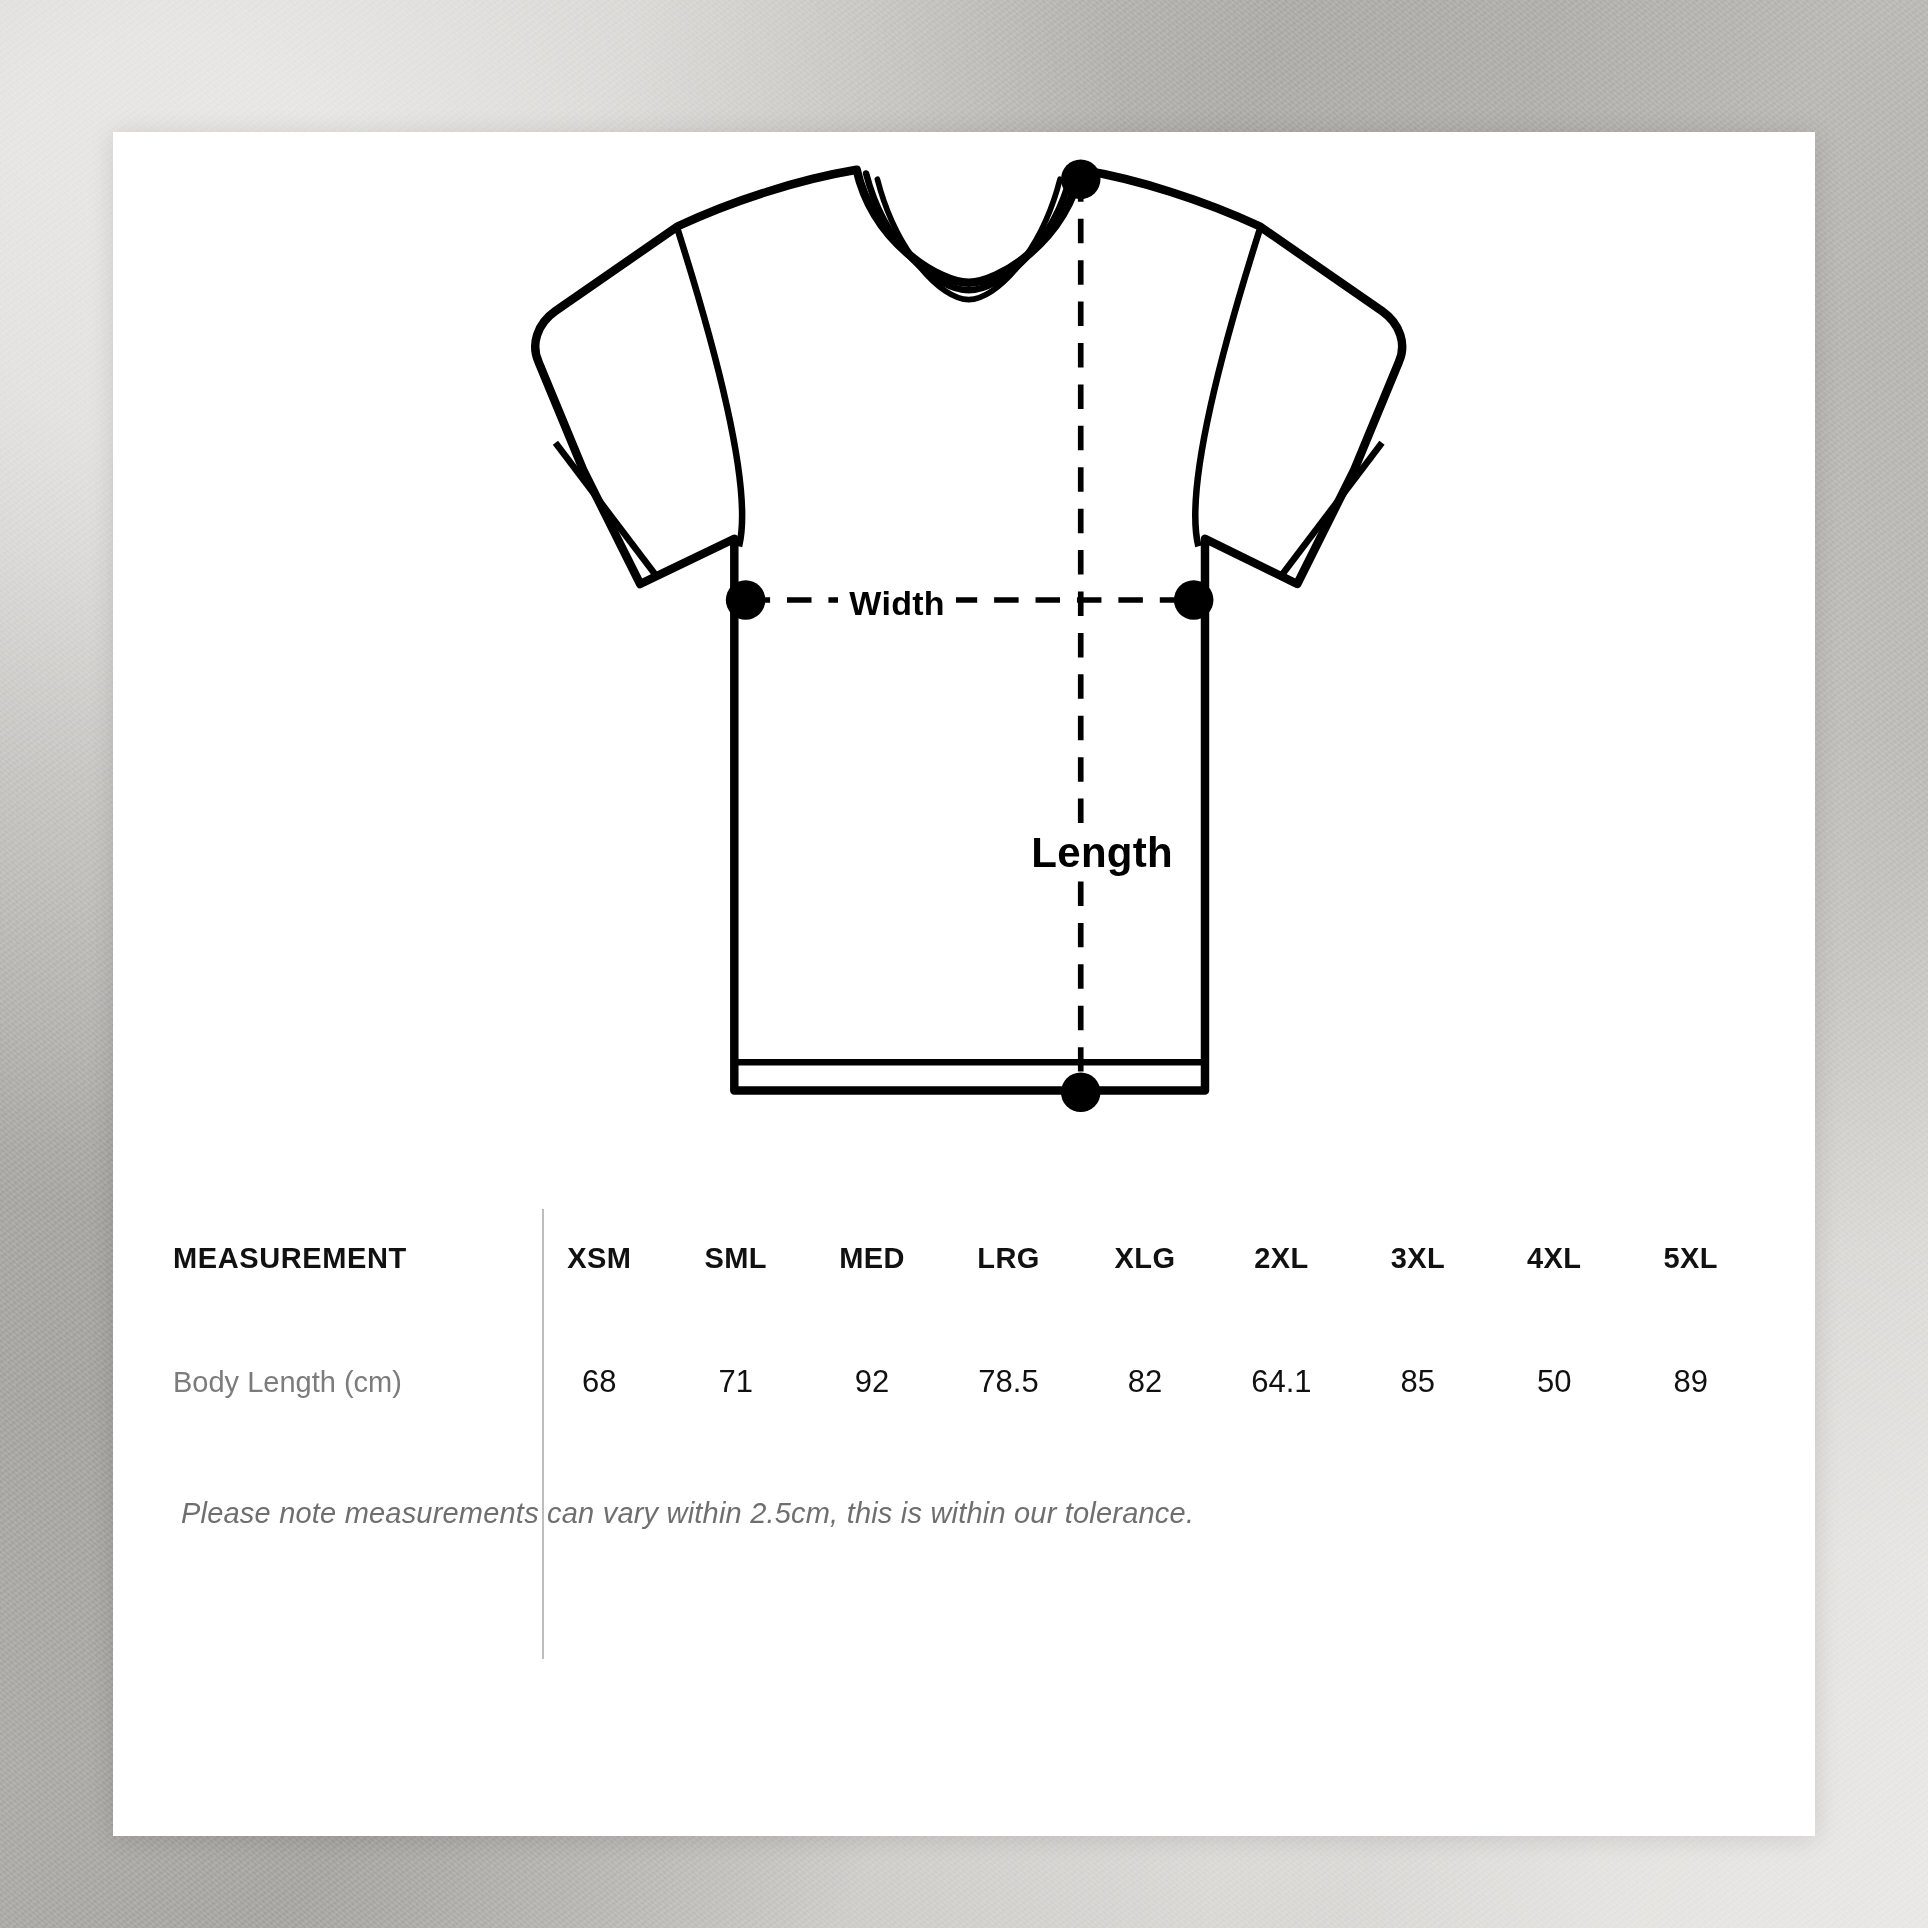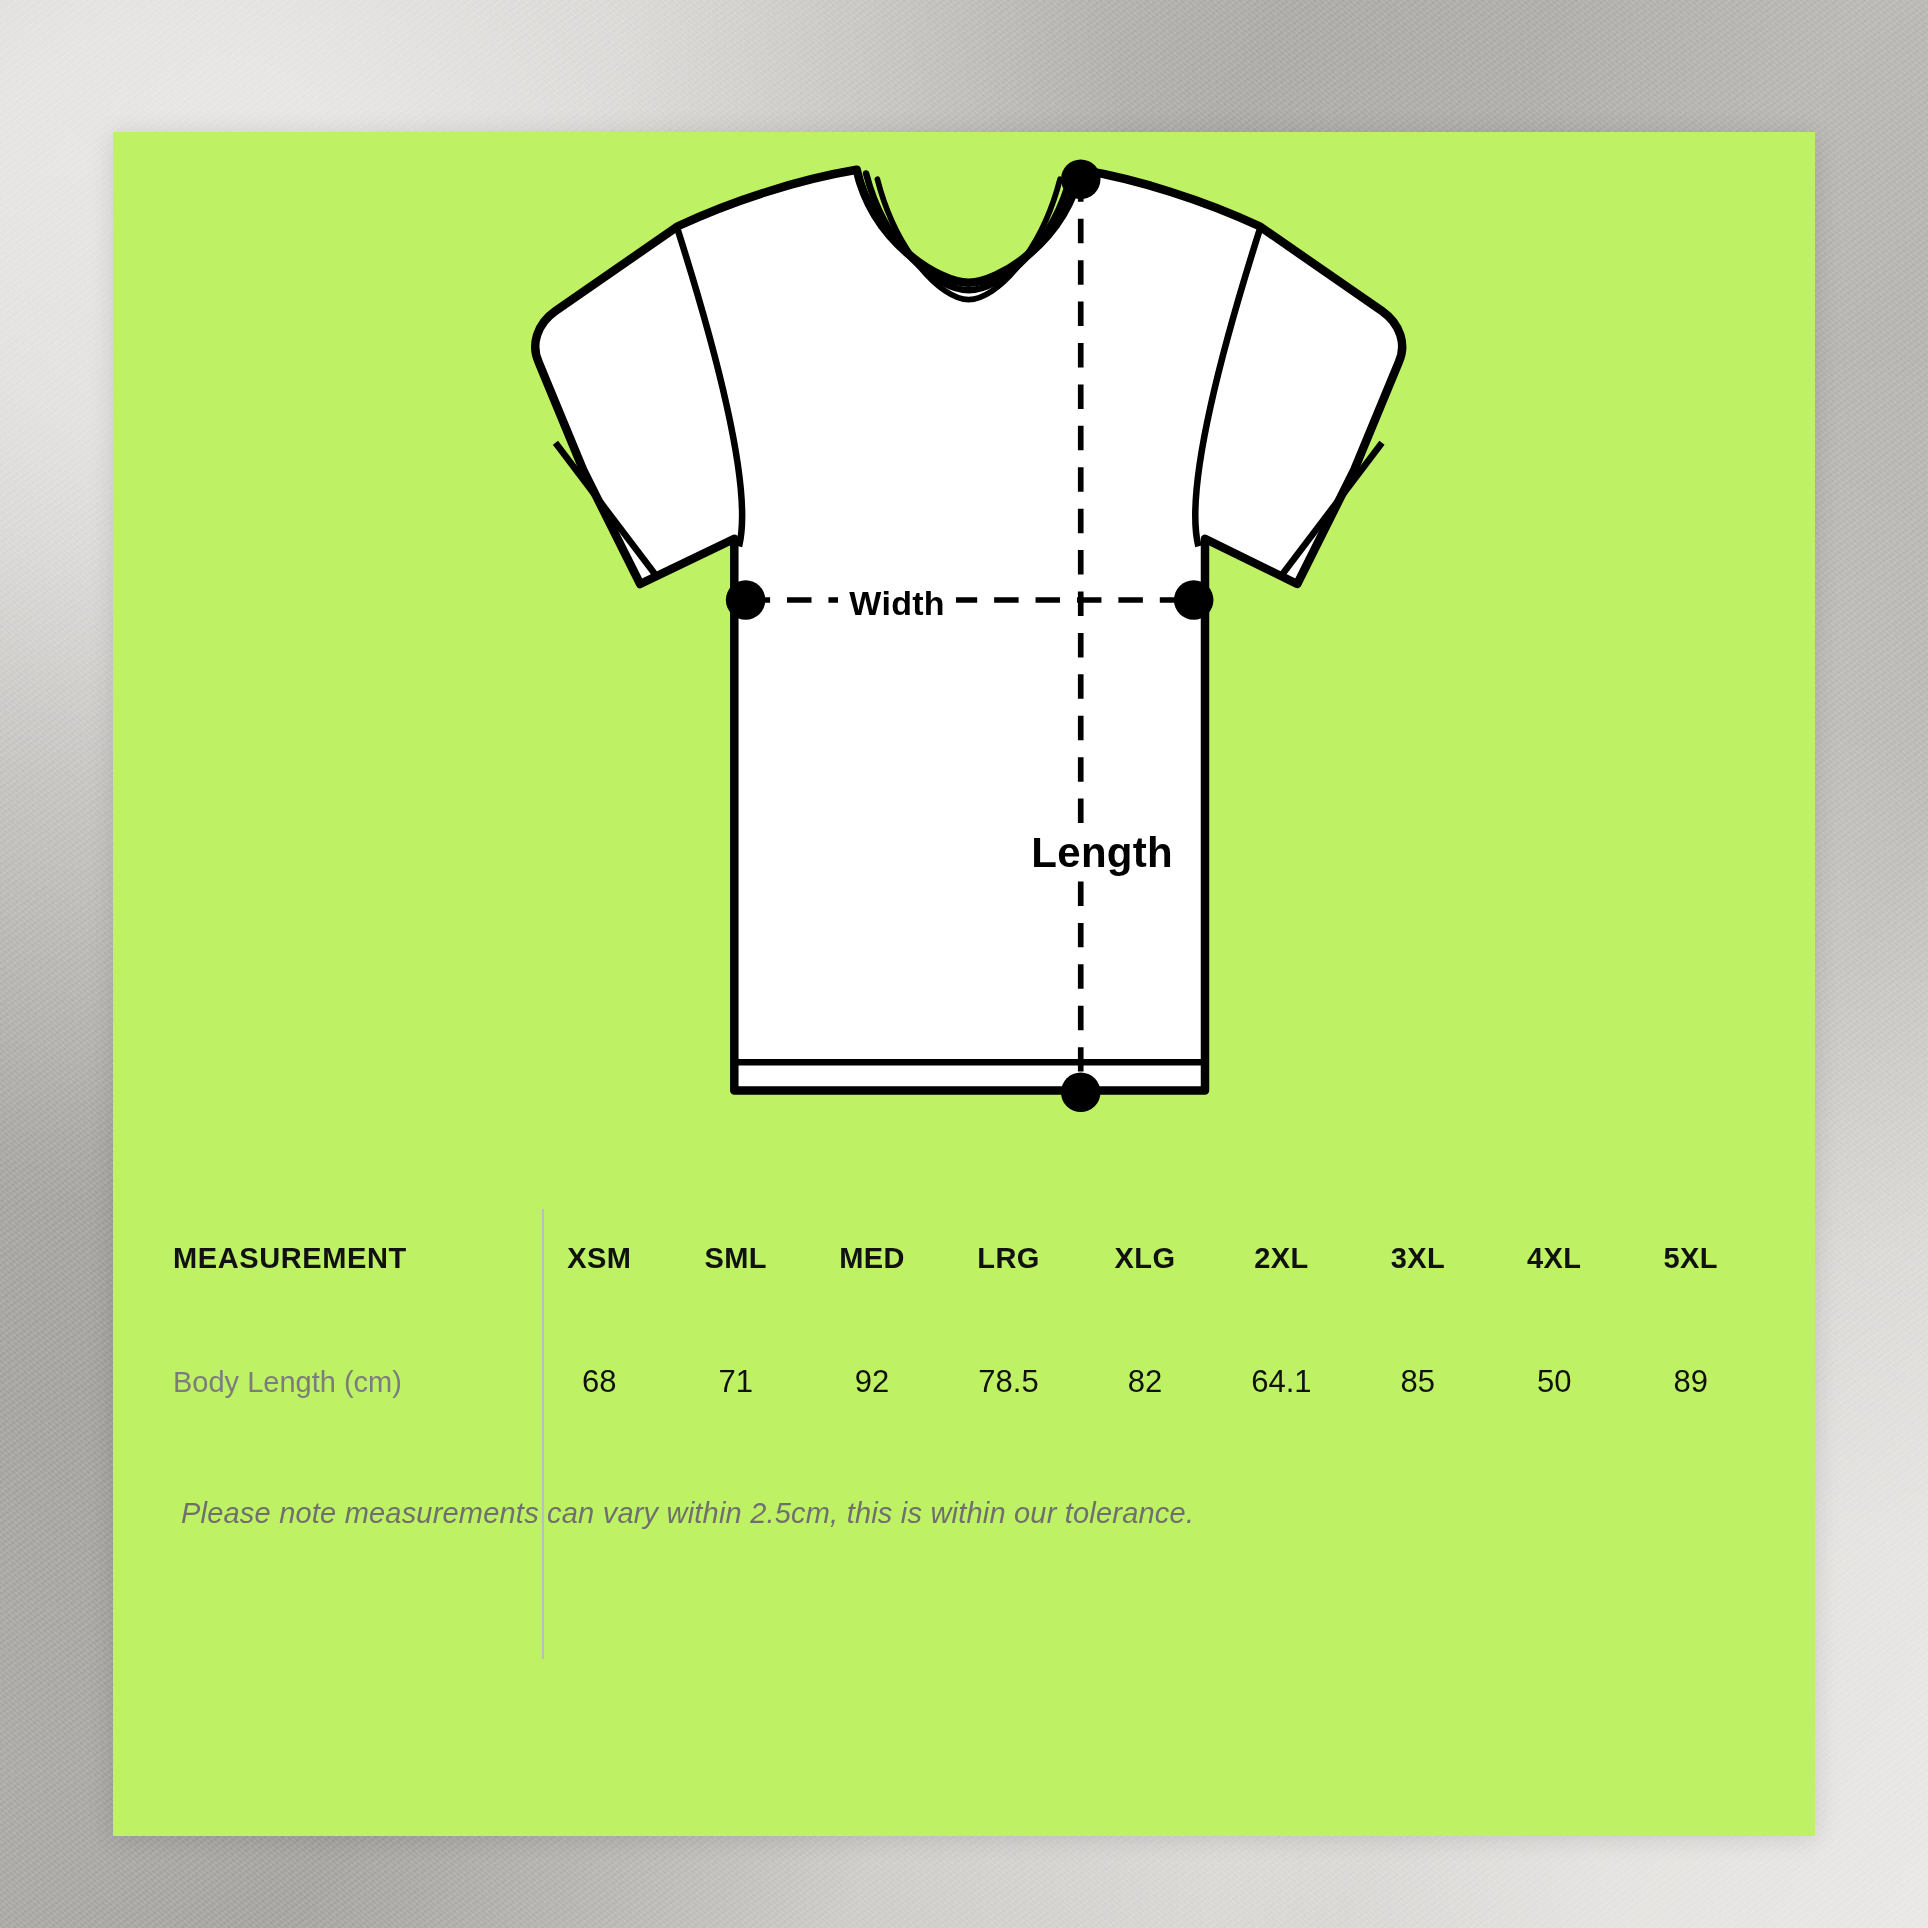--- a/index.html
+++ b/index.html
@@ -38,21 +38,21 @@
     mix-blend-mode: overlay;
     opacity: 0.85;
   }
 
   #card {
     position: absolute;
     left: 113px;
     top: 132px;
     width: 1702px;
     height: 1704px;
-    background: #bef264;
+    background: #ffffff;
     box-shadow: 0 1.9px 24.5px rgba(0,0,0,0.12);
   }
 
   
   #diagram {
     position: relative;
     width: 100%;
     height: 1064px;
   }
   #diagram svg {

